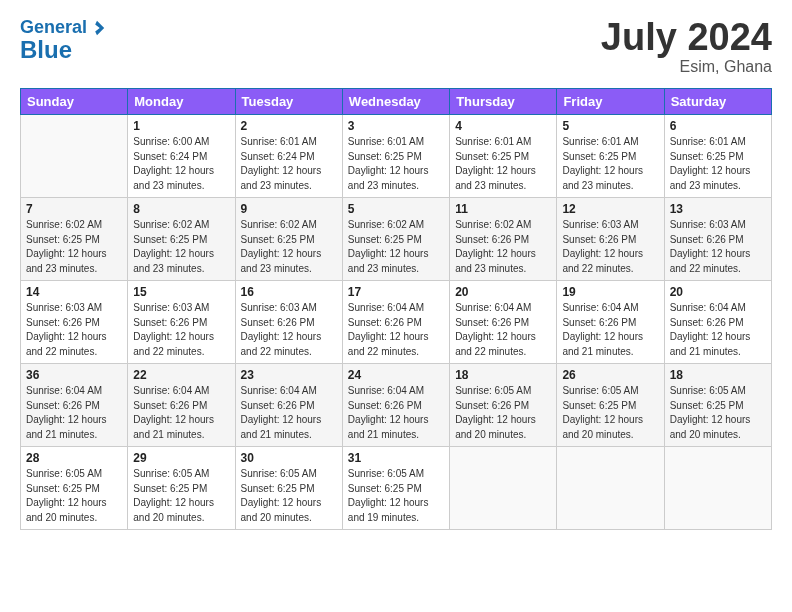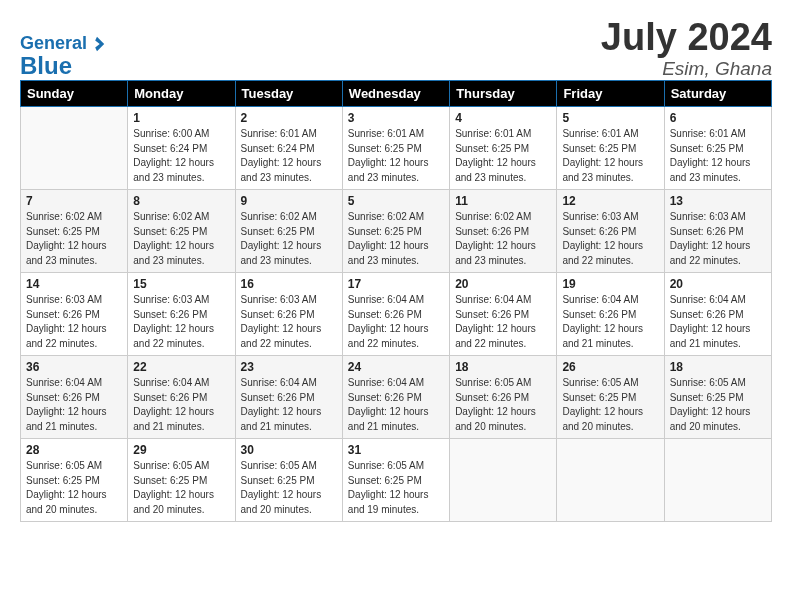--- a/index.html
+++ b/index.html
@@ -10,21 +10,22 @@
       height: 612px;
       overflow: hidden;
     }
     .container {
       width: 792px;
       padding: 18px 20px 10px 20px;
     }
     .header {
       display: flex;
       justify-content: space-between;
-      align-items: flex-end;
+      align-items: flex-start;
+      margin-bottom: 12px;
     }
     .logo {
       display: flex;
       align-items: center;
     }
     .logo-text {
       font-size: 18px;
       font-weight: bold;
       color: #333;
       line-height: 1.1;
@@ -40,32 +41,31 @@
     .title-section {
       text-align: right;
     }
     .month-year {
       font-size: 38px;
       font-weight: bold;
       color: #333;
       line-height: 1;
     }
     .location {
-      font-size: 19px;
+      font-size: 16px;
       color: #555;
       margin-top: 2px;
-      font-style: italic;
     }
     table {
       width: 100%;
       border-collapse: collapse;
       table-layout: fixed;
     }
     th {
-      background-color: #000000;
+      background-color: #8b5cf6;
       color: #fff;
       text-align: left;
       padding: 5px 6px;
       font-size: 13px;
       font-weight: bold;
       border: 1px solid #1a6faf;
     }
     td {
       vertical-align: top;
       padding: 4px 5px;

